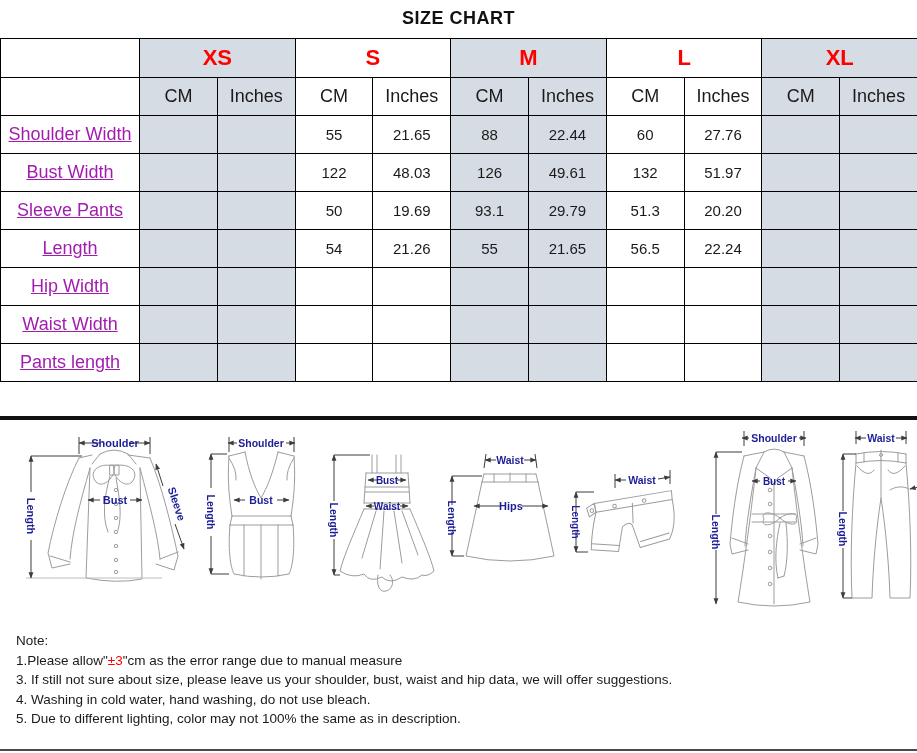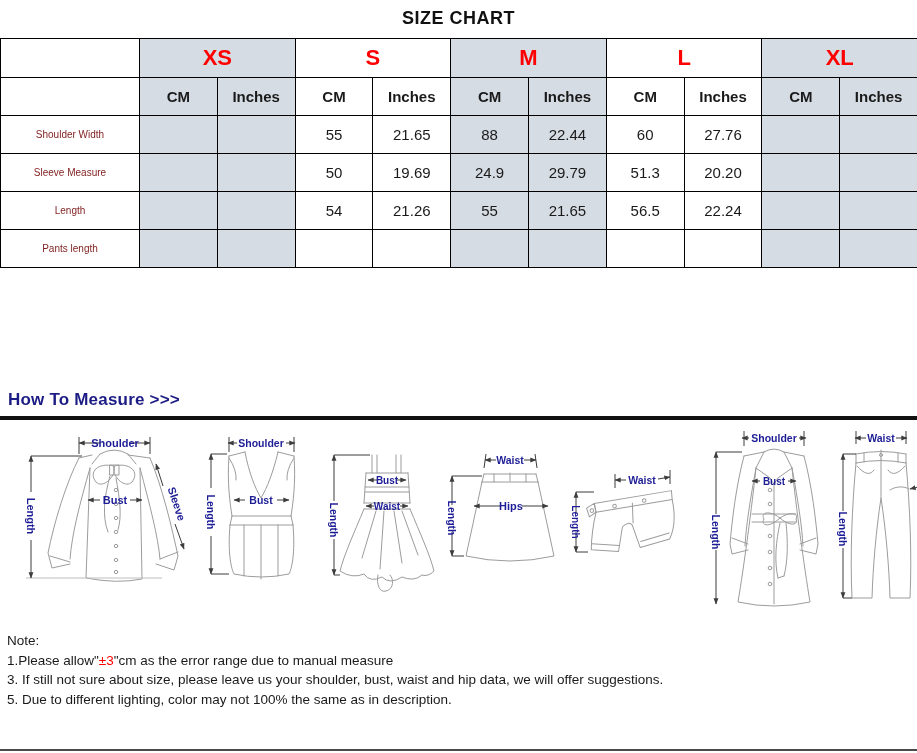--- a/index.html
+++ b/index.html
@@ -10,22 +10,22 @@
   .title{position:absolute;top:0;left:0;width:917px;height:36px;display:flex;
          align-items:center;justify-content:center;font-size:18px;font-weight:bold;
          letter-spacing:.5px;color:#111;}
 
   
   table.sizechart{position:absolute;top:38px;left:0;width:917px;border-collapse:collapse;
          table-layout:fixed;}
   table.sizechart td{border:1px solid #000;text-align:center;vertical-align:middle;
          overflow:hidden;white-space:nowrap;}
   td.sz{height:36px;font-size:22px;font-weight:bold;color:#ff0000;}
-  td.un{height:35px;font-size:15px;font-weight:bold;color:#1a1a1a;}
-  td.lab{height:35px;font-size:10px;color:#7f1d1d;}
+  td.un{height:35px;font-size:18px;font-weight:normal;color:#1a1a1a;}
+  td.lab{height:35px;font-size:18px;color:#a21caf;text-decoration:underline;}
   td.v{height:35px;font-size:15px;color:#1a1a1a;}
   td.g{background:#d6dce3;}
 
   
   .measure-heading{position:absolute;top:390px;left:8px;font-size:17px;font-weight:bold;
          color:#1c1c85;letter-spacing:.2px;}
   .rule{position:absolute;top:416px;left:0;width:917px;height:4px;background:#111;}
   .bottom-rule{position:absolute;top:749px;left:0;width:917px;height:2px;background:#4a4a4a;}
 
   
@@ -34,21 +34,21 @@
   .o{stroke:#9c9c9c;fill:none;stroke-width:1;stroke-linecap:round;stroke-linejoin:round;}
   .o2{stroke:#bdbdbd;fill:none;stroke-width:1;}
   .d{stroke:#3c3c3c;fill:none;stroke-width:1;}
   .t{fill:#1d1d96;font-family:"Liberation Sans",sans-serif;font-weight:bold;
      font-size:11px;text-anchor:middle;}
   .t10{font-size:10px;}
   .t105{font-size:10.5px;}
   .ts{text-anchor:start;}
 
   
-  .notes{position:absolute;top:631px;left:7px;font-size:13.5px;line-height:19.5px;color:#1a1a1a;}
+  .notes{position:absolute;top:631px;left:16px;font-size:13.5px;line-height:19.5px;color:#1a1a1a;}
   .notes .red{color:#ff0000;}
 </style>
 </head>
 <body>
 
 <div id="canvas">
 
   <div class="title">SIZE CHART</div>
 
   <table class="sizechart">
@@ -86,62 +86,100 @@
         <td class="v">55</td>
         <td class="v">21.65</td>
         <td class="v g">88</td>
         <td class="v g">22.44</td>
         <td class="v">60</td>
         <td class="v">27.76</td>
         <td class="v g"></td>
         <td class="v g"></td>
       </tr>
       <tr>
-        <td class="lab">Sleeve Measure</td>
+        <td class="lab">Bust Width</td>
+        <td class="v g"></td>
+        <td class="v g"></td>
+        <td class="v">122</td>
+        <td class="v">48.03</td>
+        <td class="v g">126</td>
+        <td class="v g">49.61</td>
+        <td class="v">132</td>
+        <td class="v">51.97</td>
+        <td class="v g"></td>
+        <td class="v g"></td>
+      </tr>
+      <tr>
+        <td class="lab">Sleeve Pants</td>
         <td class="v g"></td>
         <td class="v g"></td>
         <td class="v">50</td>
         <td class="v">19.69</td>
-        <td class="v g">24.9</td>
+        <td class="v g">93.1</td>
         <td class="v g">29.79</td>
         <td class="v">51.3</td>
         <td class="v">20.20</td>
         <td class="v g"></td>
         <td class="v g"></td>
       </tr>
       <tr>
         <td class="lab">Length</td>
         <td class="v g"></td>
         <td class="v g"></td>
         <td class="v">54</td>
         <td class="v">21.26</td>
         <td class="v g">55</td>
         <td class="v g">21.65</td>
         <td class="v">56.5</td>
         <td class="v">22.24</td>
         <td class="v g"></td>
         <td class="v g"></td>
       </tr>
       <tr>
+        <td class="lab">Hip Width</td>
+        <td class="v g"></td>
+        <td class="v g"></td>
+        <td class="v"></td>
+        <td class="v"></td>
+        <td class="v g"></td>
+        <td class="v g"></td>
+        <td class="v"></td>
+        <td class="v"></td>
+        <td class="v g"></td>
+        <td class="v g"></td>
+      </tr>
+      <tr>
+        <td class="lab">Waist Width</td>
+        <td class="v g"></td>
+        <td class="v g"></td>
+        <td class="v"></td>
+        <td class="v"></td>
+        <td class="v g"></td>
+        <td class="v g"></td>
+        <td class="v"></td>
+        <td class="v"></td>
+        <td class="v g"></td>
+        <td class="v g"></td>
+      </tr>
+      <tr>
         <td class="lab">Pants length</td>
         <td class="v g"></td>
         <td class="v g"></td>
         <td class="v"></td>
         <td class="v"></td>
         <td class="v g"></td>
         <td class="v g"></td>
         <td class="v"></td>
         <td class="v"></td>
         <td class="v g"></td>
         <td class="v g"></td>
       </tr>
     </tbody>
   </table>
 
-  <div class="measure-heading">How To Measure &gt;&gt;&gt;</div>
   <div class="rule"></div>
 
   <div class="figures">
 
     <svg width="0" height="0" style="position:absolute">
       <defs>
         <marker id="ar" viewBox="0 0 8 8" refX="7" refY="4" markerWidth="6.5" markerHeight="6.5" orient="auto-start-reverse">
           <path d="M0,1 L7.5,4 L0,7 Z" fill="#3c3c3c"></path>
         </marker>
       </defs>
@@ -313,18 +351,19 @@
       <path class="d" d="M13,122 L13,172" marker-end="url(#ar)"></path>
       <text class="t t105" transform="translate(9,103) rotate(90)">Length</text>
     </svg>
 
   </div>
 
   <div class="notes">
     <div>Note:</div>
     <div><span>1.Please allow"</span><span class="red">±3</span><span>"cm as the error range due to manual measure</span></div>
     <div>3. If still not sure about size, please leave us your shoulder, bust, waist and hip data, we will offer suggestions.</div>
+    <div>4. Washing in cold water, hand washing, do not use bleach.</div>
     <div>5. Due to different lighting, color may not 100% the same as in description.</div>
   </div>
 
   <div class="bottom-rule"></div>
 
 </div>
 
 </body></html>

